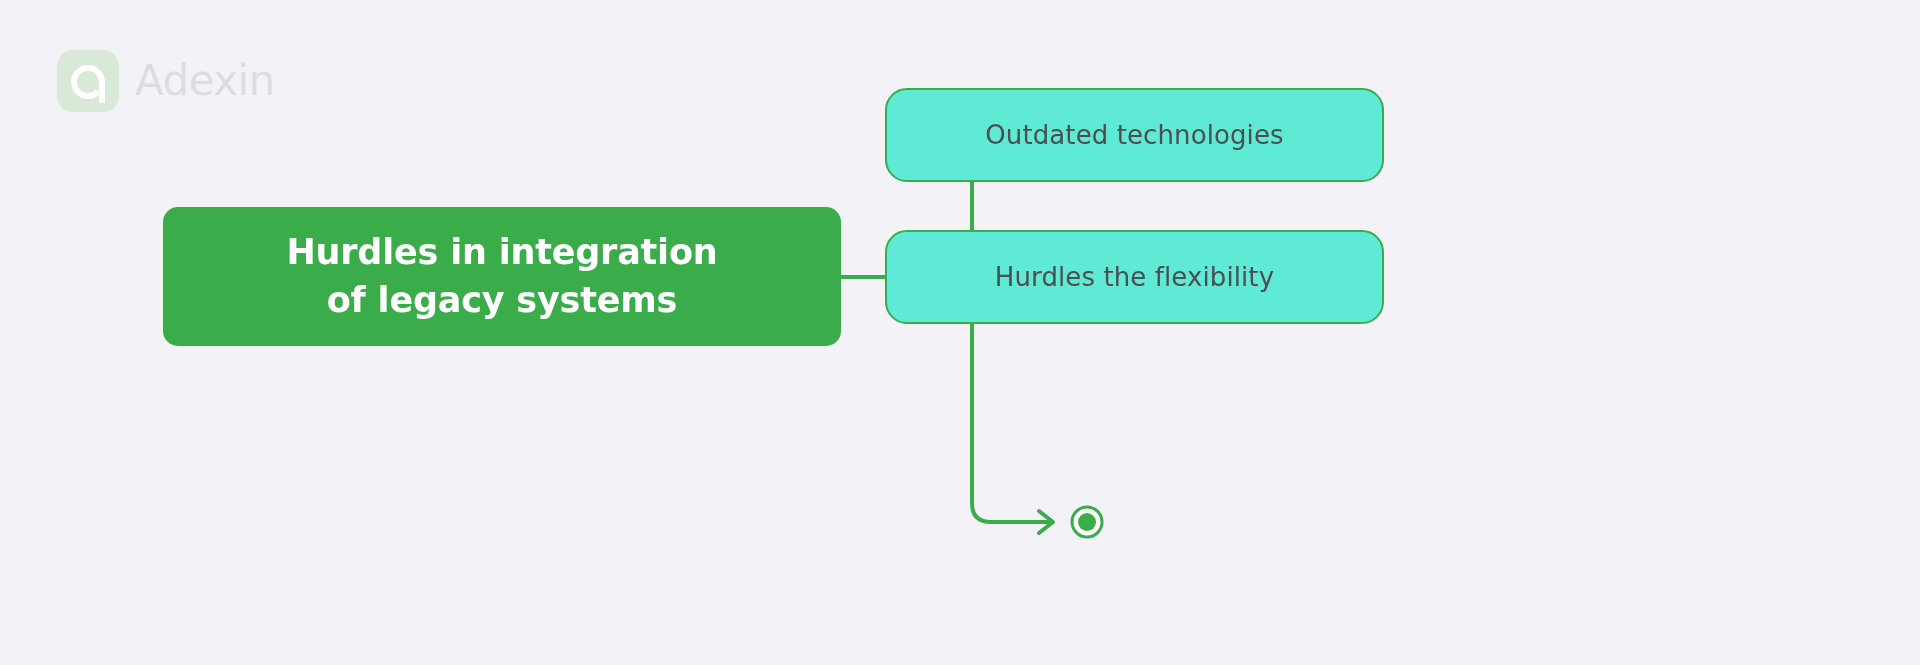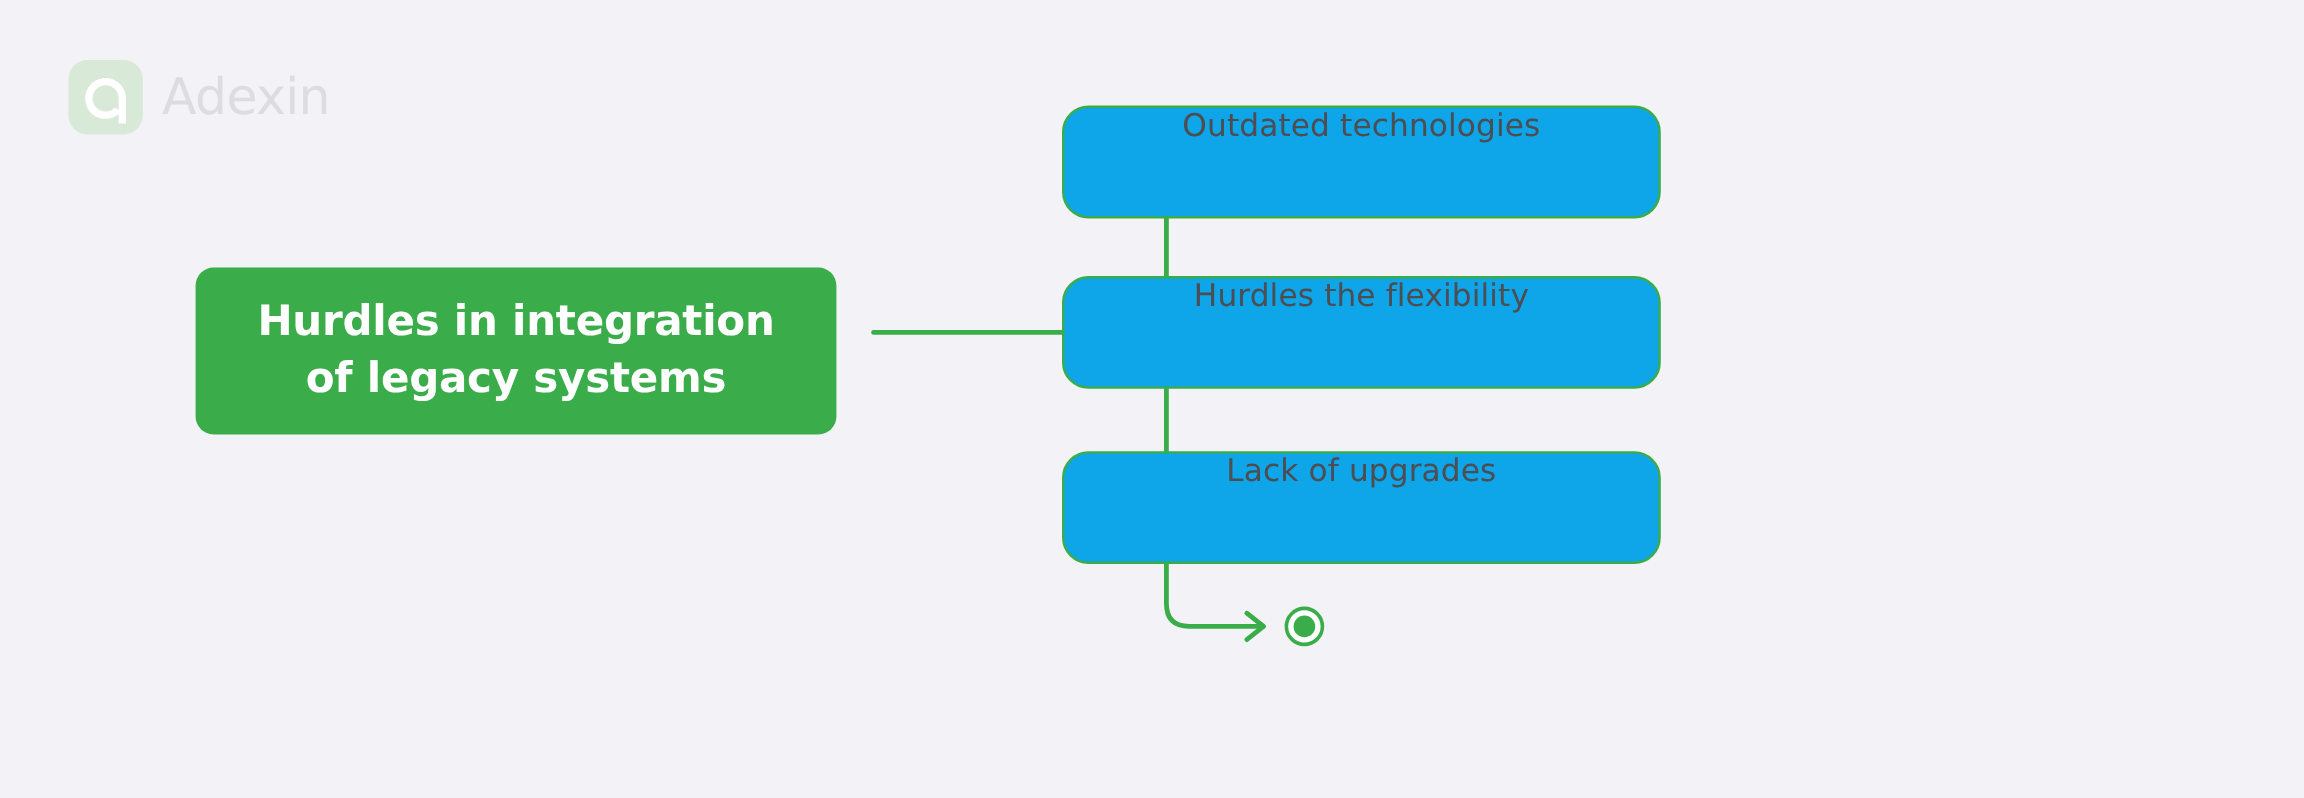--- a/index.html
+++ b/index.html
@@ -19,35 +19,35 @@
     background:#d9e9d7;display:block;
   }
   .logo-mark svg{position:absolute;left:0;top:0;}
   .logo-word{
     font-size:42px;letter-spacing:-0.5px;color:#dcdce1;
     font-family:"DejaVu Sans", sans-serif;font-weight:400;line-height:1;
   }
 
   
   .center-node{
-    position:absolute;left:163px;top:207px;width:534px;height:139px;
+    position:absolute;left:163px;top:207px;width:678px;height:139px;
     background:#3aad4a;border-radius:15px;
-    display:flex;align-items:center;justify-content:center;text-align:center;margin-top:16px;
+    display:flex;align-items:center;justify-content:center;text-align:center;
   }
   .center-node .ctext{
     color:#ffffff;font-weight:bold;font-size:35px;line-height:1.36;
     letter-spacing:-0.2px;white-space:pre-line;
     font-family:"DejaVu Sans", sans-serif;
   }
 
   
   .branch{
     position:absolute;left:885px;width:495px;height:90px;
-    background:#0ea5e9;border:2px solid #3aad4a;border-radius:22px;
-    display:flex;align-items:flex-start;justify-content:center;
+    background:#5eead4;border:2px solid #3aad4a;border-radius:22px;
+    display:flex;align-items:center;justify-content:center;
   }
   .branch .btext{
     color:#4d4d52;font-size:26px;letter-spacing:0.1px;
     font-family:"DejaVu Sans", sans-serif;font-weight:400;
   }
   #branch-0{top:88px;}
   #branch-1{top:230px;}
   #branch-2{top:376px;}
 
   
@@ -108,17 +108,14 @@
     <span class="ctext">Hurdles in integration
 of legacy systems</span>
   </div>
 
   <div class="branch" id="branch-0">
     <span class="btext">Outdated technologies</span>
   </div>
   <div class="branch" id="branch-1">
     <span class="btext">Hurdles the flexibility</span>
   </div>
-  <div class="branch" id="branch-2">
-    <span class="btext">Lack of upgrades</span>
-  </div>
 
 </div>
 
 </body></html>

